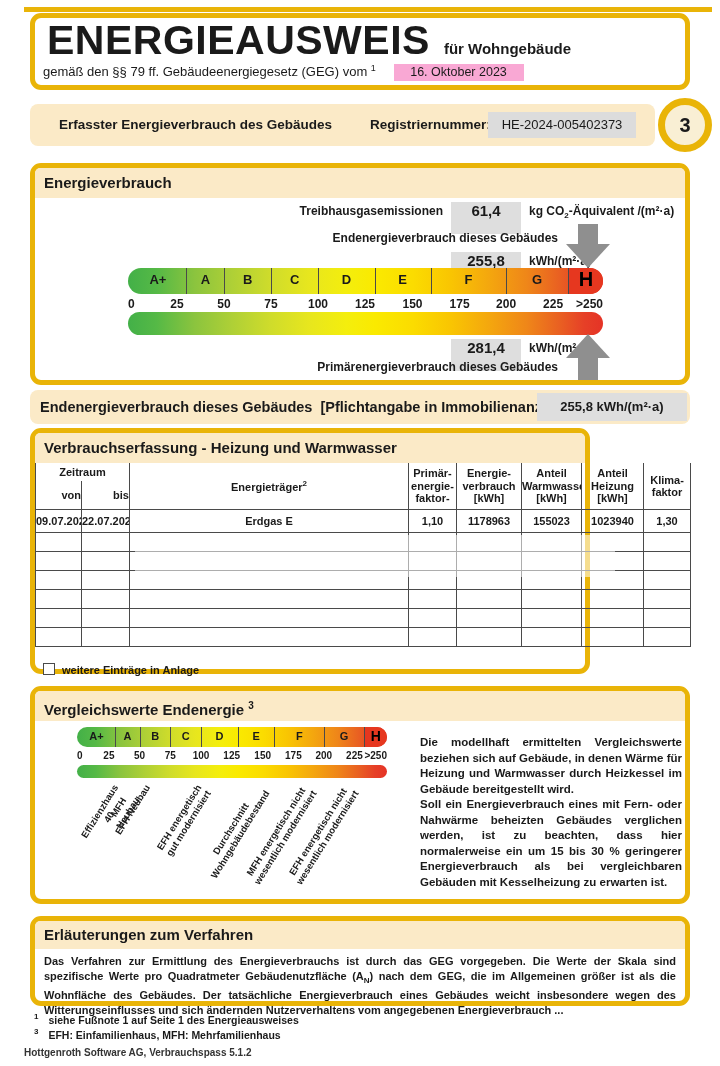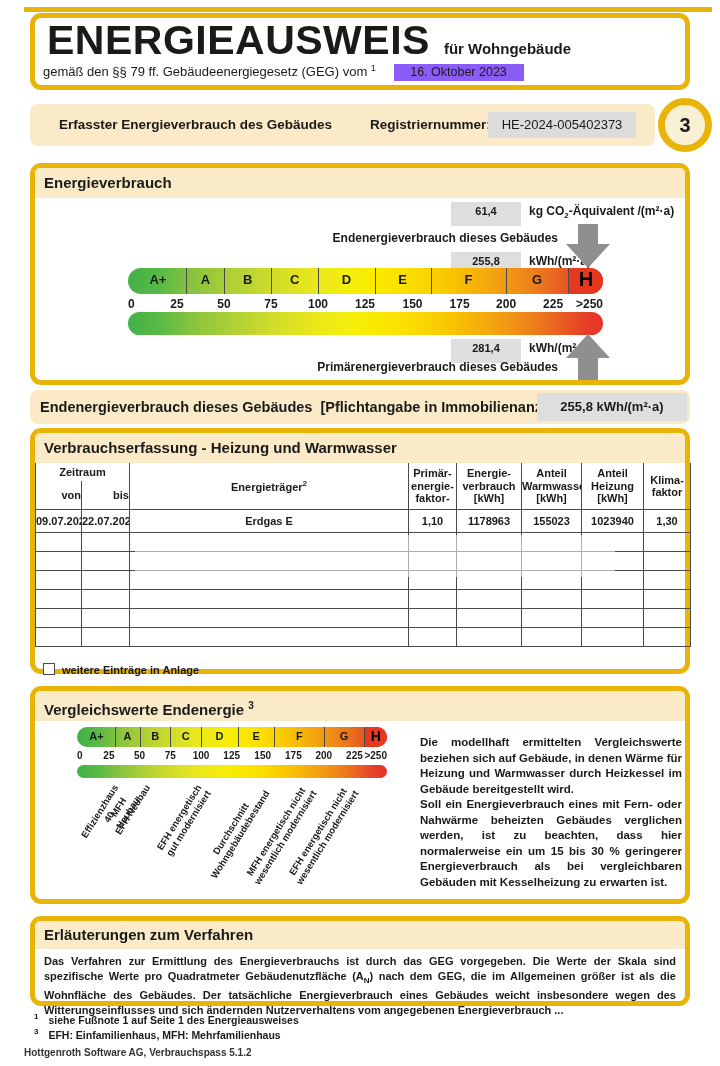--- a/index.html
+++ b/index.html
@@ -15,36 +15,36 @@
   .graybox{background:#DEDEDE;text-align:center;font-weight:700;}
   .topstrip{position:absolute;left:24px;top:7px;width:688px;height:5px;background:#E9B408;}
 
   
   #hdr{left:30px;top:13px;width:660px;height:77px;}
   #hdr .t1{font-size:41px;font-weight:700;letter-spacing:.5px;line-height:44px;display:inline-block;margin-left:12px;}
   #hdr .t2{font-size:15px;font-weight:700;margin-left:14px;display:inline-block;}
   #hdr .law{font-size:13px;margin:1px 0 0 8px;}
   #hdr .law sup{font-size:9px;}
   #hdr .datebox{display:inline-block;width:130px;height:17px;line-height:17px;font-size:12.5px;font-weight:400;
-                background:#8b5cf6;text-align:center;margin-left:14px;}
+                background:#f9a8d4;text-align:center;margin-left:14px;}
 
   
   #infoband{left:30px;top:104px;width:625px;height:42px;font-size:13.5px;font-weight:700;}
   #infoband .ttl{position:absolute;left:29px;top:0;line-height:42px;}
   #infoband .reg{position:absolute;left:340px;top:0;line-height:42px;}
   #infoband .regval{position:absolute;left:458px;top:8px;width:148px;height:26px;line-height:26px;
                     background:#DCDCDC;font-size:13px;font-weight:400;text-align:center;}
   #pagecircle{position:absolute;left:658px;top:98px;width:54px;height:54px;border:7px solid #E9B408;
               border-radius:50%;background:#F9EFD4;box-sizing:border-box;text-align:center;
               line-height:40px;font-size:20px;font-weight:700;}
 
   
   #consbox{left:30px;top:163px;width:660px;height:222px;}
   #consbox .lbl{position:absolute;font-size:12px;font-weight:700;}
-  #consbox .vbox{position:absolute;width:70px;height:24px;line-height:18px;font-size:11px;}
+  #consbox .vbox{position:absolute;width:70px;height:32px;line-height:18px;font-size:15px;}
   #consbox .unit{position:absolute;font-size:12px;font-weight:700;}
   sub.small{font-size:8px;}
   sup.small{font-size:8px;}
 
   
   .scalebar{position:absolute;border-radius:13px;
      background:linear-gradient(90deg,#43B048 0%,#55B946 6%,#8BC43E 14%,#AFD036 22%,#CFDC2B 30%,
        #E7E61E 38%,#F4EE0D 46%,#FAEA00 52%,#FBDC00 60%,#F9C502 68%,#F4A70E 76%,#EF8619 84%,
        #E95F22 91%,#E64027 96%,#E53326 100%);}
   .hcap{position:absolute;left:92.6%;right:0;top:0;bottom:0;background:#E6371F;border-radius:0 13px 13px 0;}
@@ -75,21 +75,21 @@
   .arrowup .head{width:0;height:0;border-left:22px solid transparent;border-right:22px solid transparent;
                  border-bottom:24px solid #8F8F8F;}
   .arrowup .shaft{width:20px;height:22px;background:#8F8F8F;margin:0 auto;}
 
   
   #mandband{left:30px;top:390px;width:660px;height:34px;}
   #mandband .lbl{position:absolute;left:10px;line-height:34px;font-size:14.5px;font-weight:700;white-space:pre;}
   #mandband .val{position:absolute;right:3px;top:3px;bottom:3px;width:150px;line-height:28px;font-size:13px;}
 
   
-  #tabbox{left:30px;top:428px;width:660px;height:246px;}
+  #tabbox{left:30px;top:428px;width:560px;height:246px;}
   #tabbox table{border-collapse:collapse;width:650px;table-layout:fixed;}
   #tabbox th,#tabbox td{border:1px solid #4a4a4a;font-size:11px;font-weight:700;text-align:center;
       padding:0;vertical-align:middle;white-space:pre-line;line-height:12.5px;overflow:hidden;}
   #tabbox tr.hrow1 th{border-top:none;}
   #tabbox th.zeit{border-bottom:none;height:18px;}
   #tabbox tr.hrow2 th{border-top:none;height:28px;text-align:right;}
   #tabbox td{height:22px;}
   #tabbox tr.empty td{height:18px;}
   #tabbox .chk{position:absolute;left:8px;top:222px;font-size:11px;font-weight:700;margin-top:8px;}
   #tabbox .chk .box{display:inline-block;width:10px;height:10px;border:1px solid #4a4a4a;
@@ -144,20 +144,21 @@
   <span class="reg">Registriernummer:</span>
   <span class="regval">HE-2024-005402373</span>
 </div>
 <div id="pagecircle">
   <span>3</span>
 </div>
 
 <div class="goldbox" id="consbox">
   <div class="sechead">Energieverbrauch</div>
 
+  <span class="lbl" style="left:0;top:36px;width:408px;text-align:right;">Treibhausgasemissionen</span>
   <span class="vbox graybox" style="left:416px;top:34px;">61,4</span>
   <span class="unit" style="left:494px;top:36px;"><span>kg CO</span><sub class="small">2</sub><span>-Äquivalent /(m²·a)</span></span>
 
   <span class="lbl" style="left:0;top:63px;width:523px;text-align:right;">Endenergieverbrauch dieses Gebäudes</span>
   <span class="vbox graybox" style="left:416px;top:84px;">255,8</span>
   <span class="unit" style="left:494px;top:86px;">kWh/(m²·a)</span>
 
   <div class="arrowdown" style="left:531px;top:56px;">
     <div class="shaft"></div>
     <div class="head"></div>

